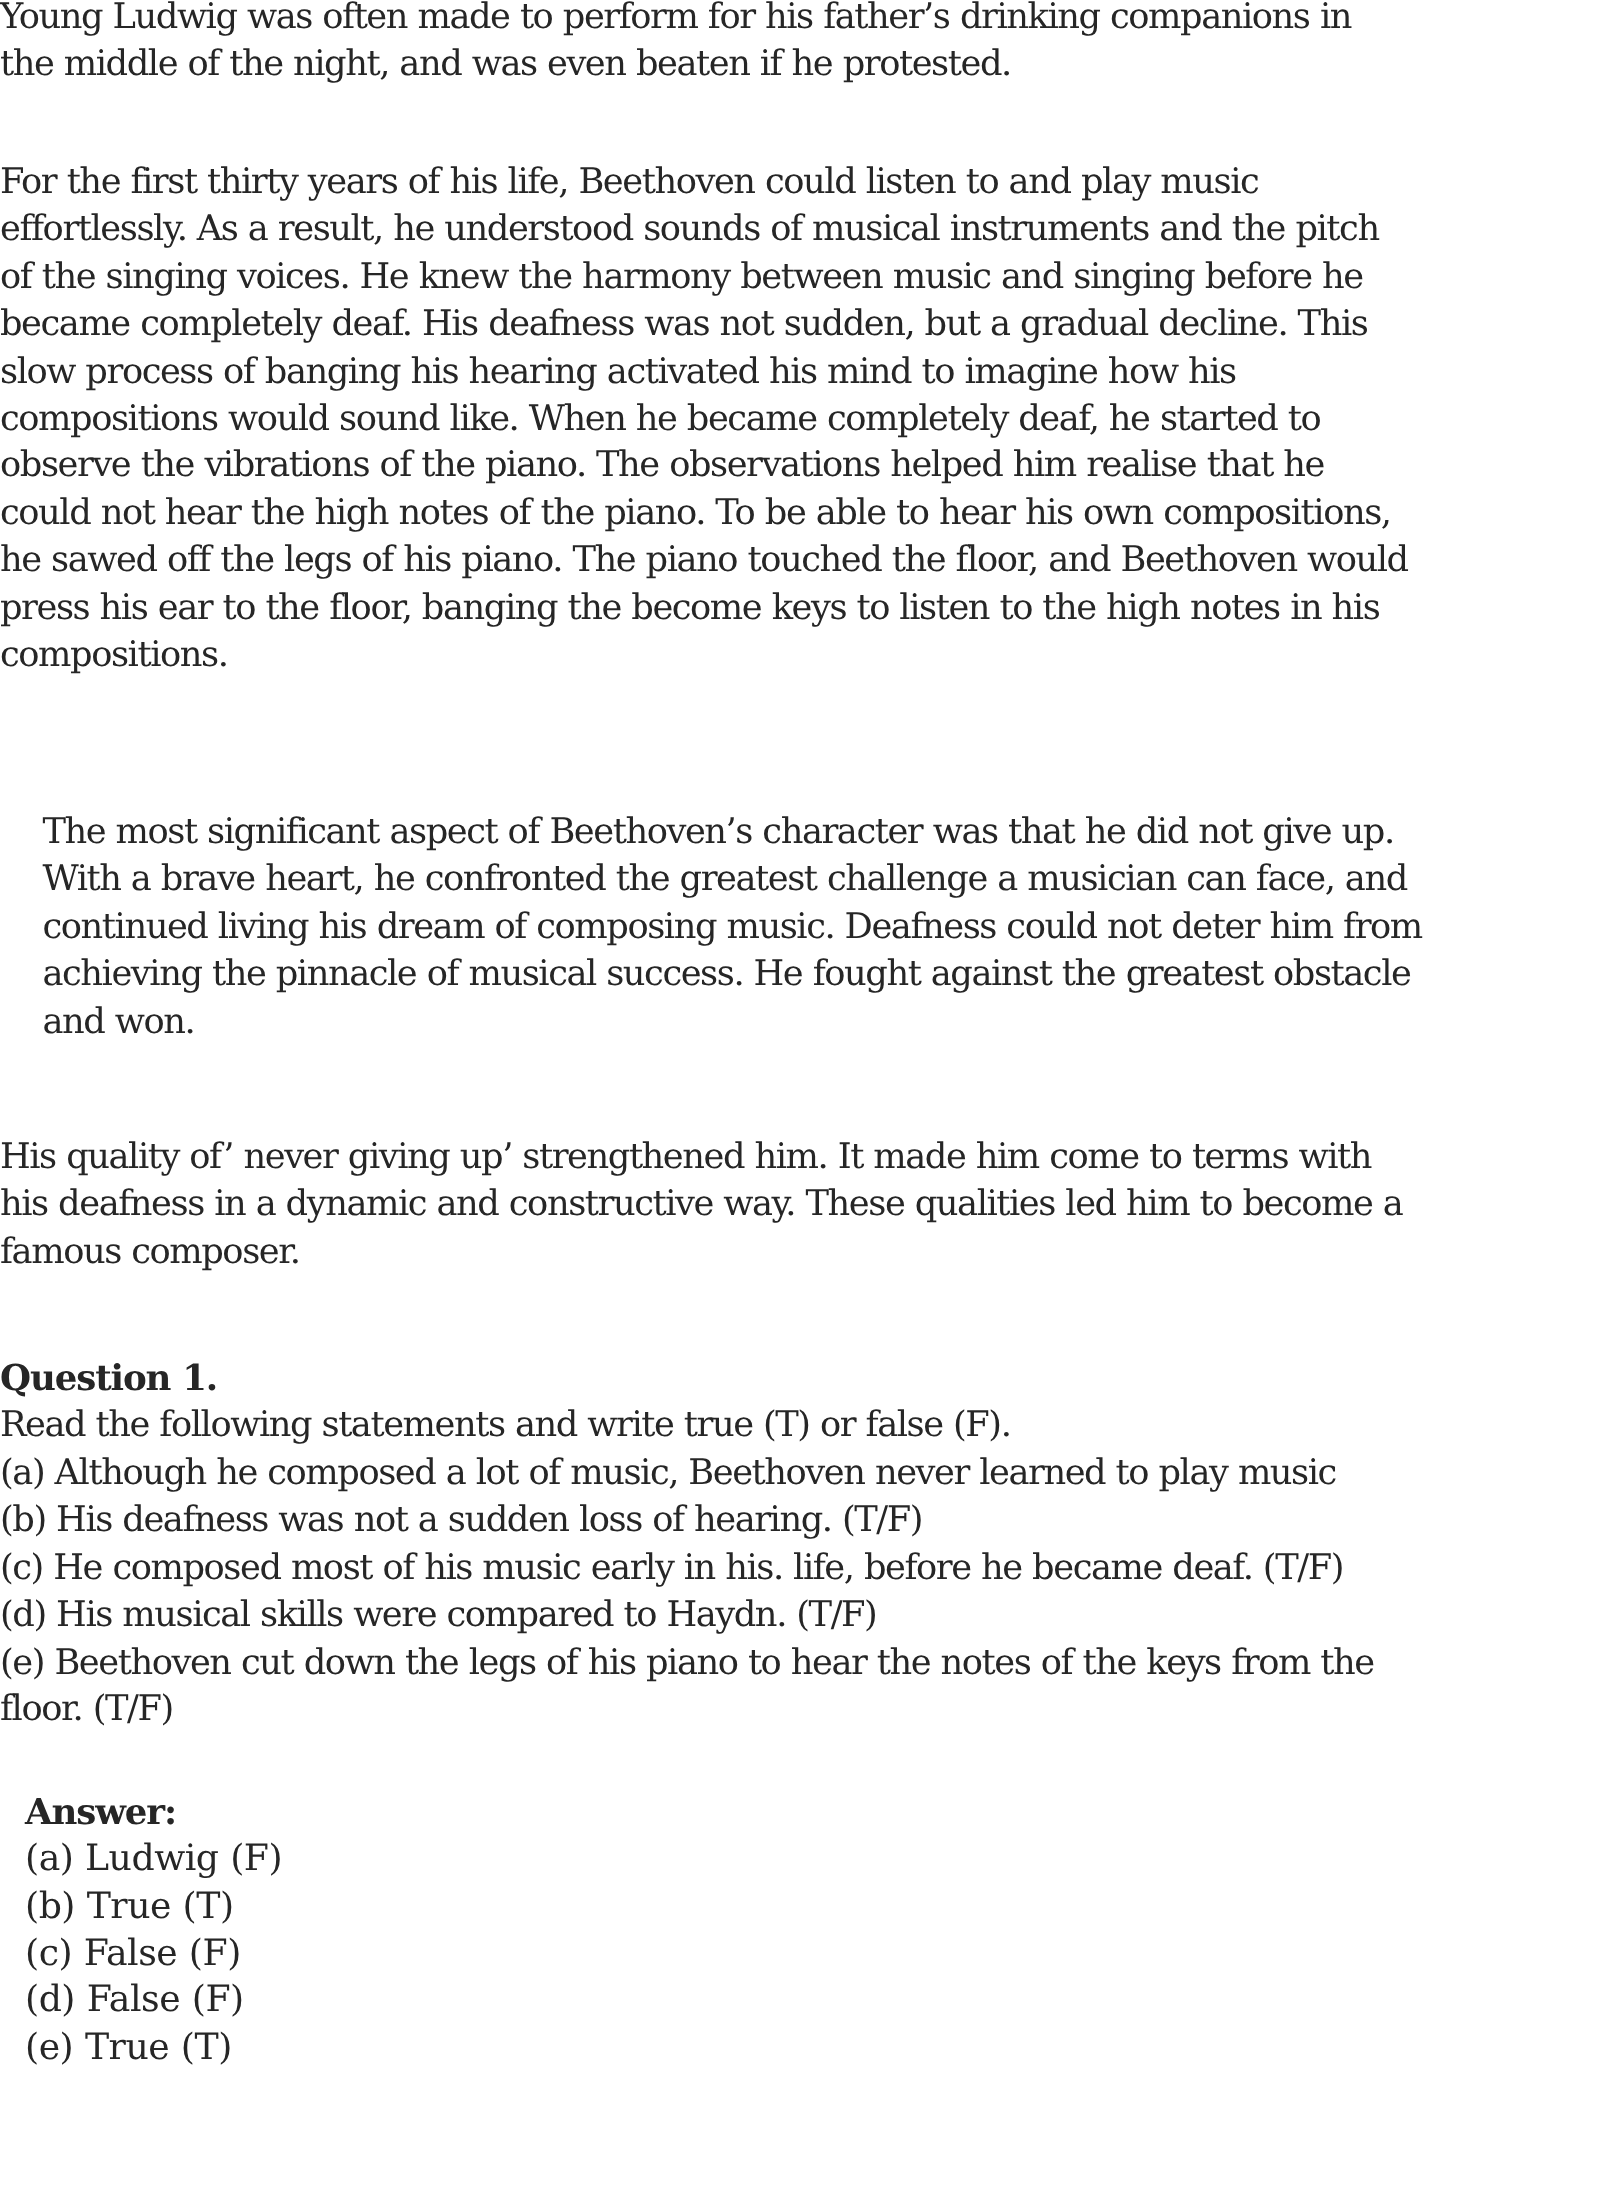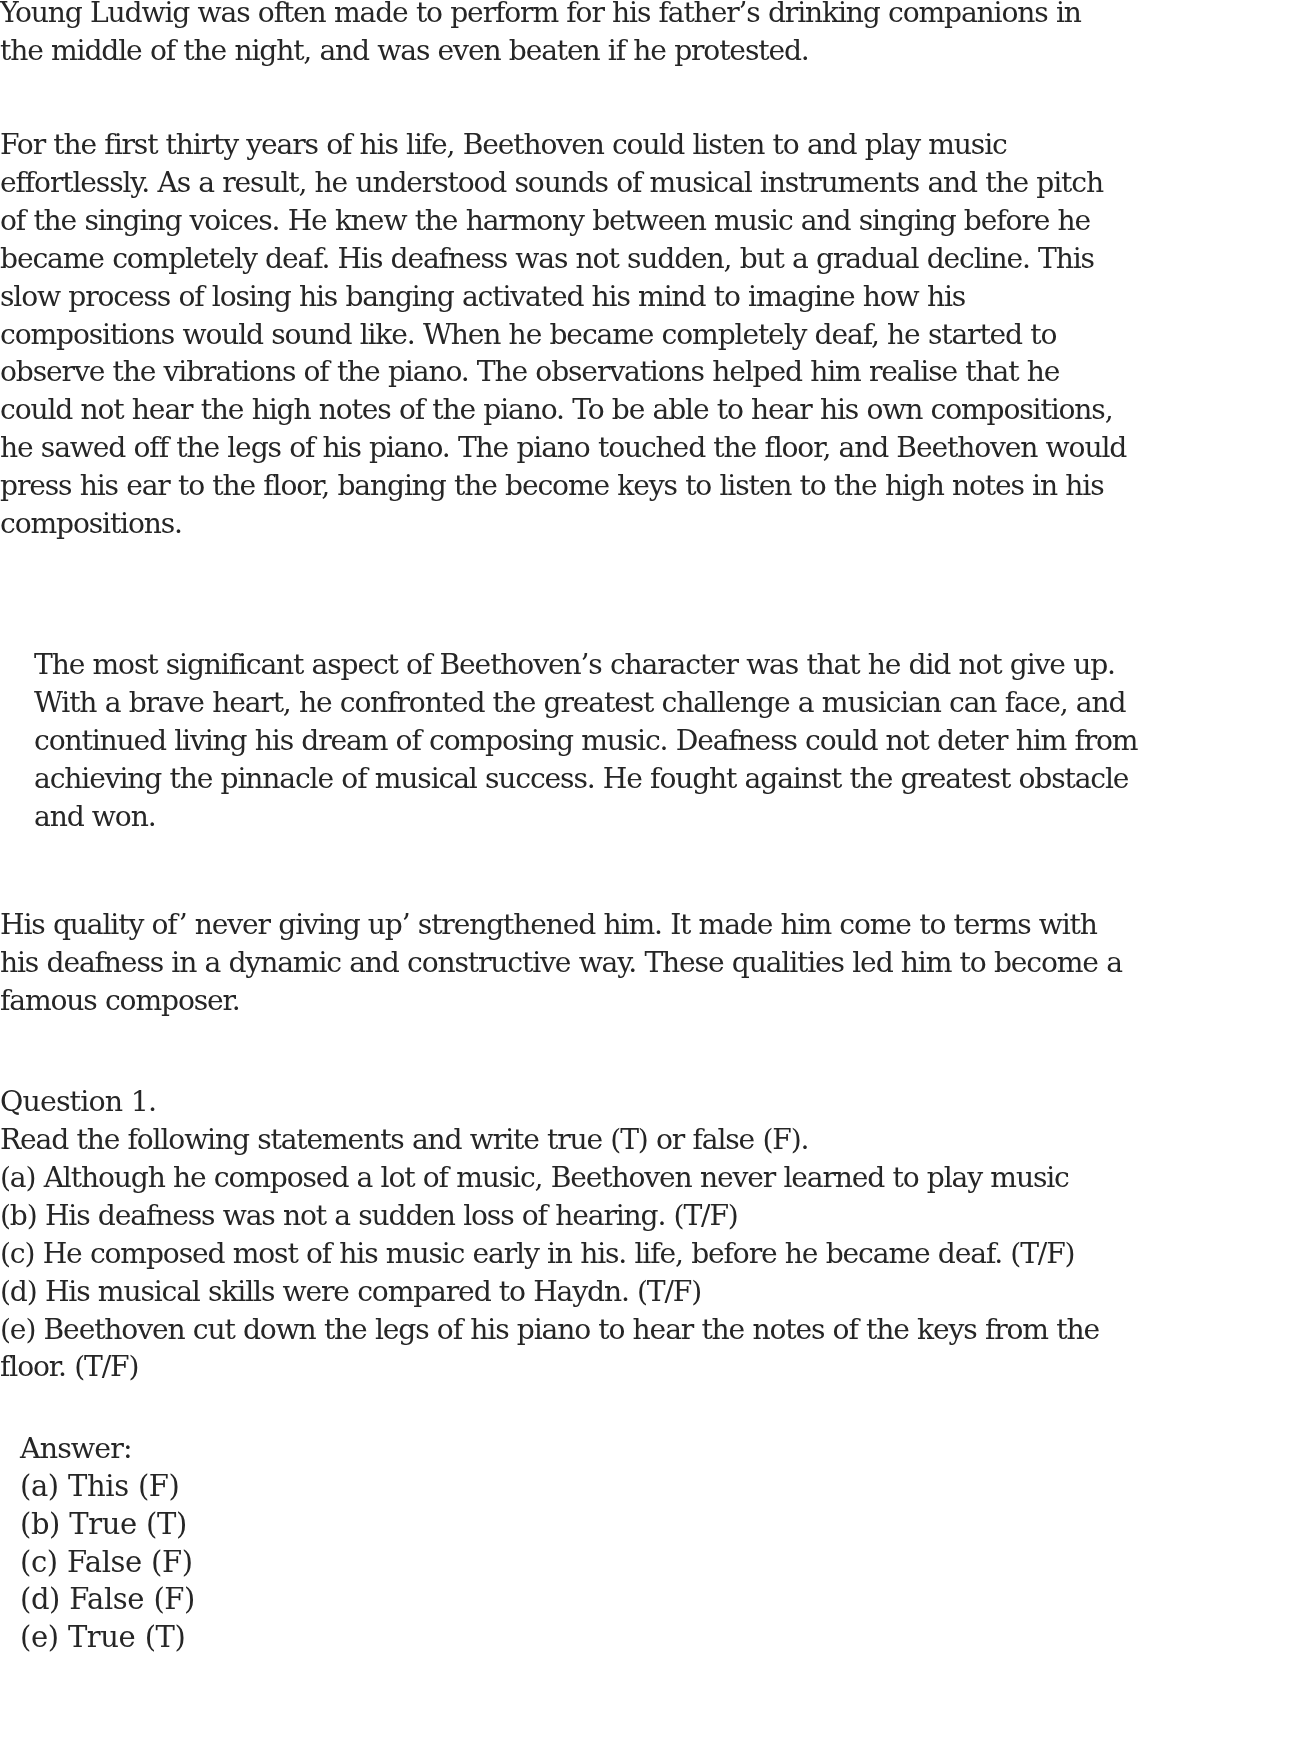--- a/index.html
+++ b/index.html
@@ -30,21 +30,21 @@
       letter-spacing: -1.15px;
       word-spacing: 0.5px;
       white-space: normal;
       transform-origin: 0 0;
     }
     .line {
       display: block;
       white-space: nowrap;
     }
     .heading {
-      font-weight: normal;
+      font-weight: bold;
       font-size: 28.5px;
       line-height: 38px;
       letter-spacing: -0.9px;
       display: block;
       white-space: nowrap;
     }
     #p1 { position: absolute; top: -6px; }
     #p2 { position: absolute; top: 126px; }
     #p3 { position: absolute; top: 646px; padding-left: 34px; }
     #p4 { position: absolute; top: 906px; }
@@ -66,21 +66,21 @@
   <div id="p1" class="para">
     <span class="line">Young Ludwig was often made to perform for his father’s drinking companions in</span>
     <span class="line">the middle of the night, and was even beaten if he protested.</span>
   </div>
 
   <div id="p2" class="para">
     <span class="line">For the first thirty years of his life, Beethoven could listen to and play music</span>
     <span class="line">effortlessly. As a result, he understood sounds of musical instruments and the pitch</span>
     <span class="line">of the singing voices. He knew the harmony between music and singing before he</span>
     <span class="line">became completely deaf. His deafness was not sudden, but a gradual decline. This</span>
-    <span class="line">slow process of losing his banging activated his mind to imagine how his</span>
+    <span class="line">slow process of banging his hearing activated his mind to imagine how his</span>
     <span class="line">compositions would sound like. When he became completely deaf, he started to</span>
     <span class="line">observe the vibrations of the piano. The observations helped him realise that he</span>
     <span class="line">could not hear the high notes of the piano. To be able to hear his own compositions,</span>
     <span class="line">he sawed off the legs of his piano. The piano touched the floor, and Beethoven would</span>
     <span class="line">press his ear to the floor, banging the become keys to listen to the high notes in his</span>
     <span class="line">compositions.</span>
   </div>
 
   <div id="p3" class="para">
     <span class="line">The most significant aspect of Beethoven’s character was that he did not give up.</span>
@@ -102,20 +102,20 @@
     <span class="line">(a) Although he composed a lot of music, Beethoven never learned to play music</span>
     <span class="line">(b) His deafness was not a sudden loss of hearing. (T/F)</span>
     <span class="line">(c) He composed most of his music early in his. life, before he became deaf. (T/F)</span>
     <span class="line">(d) His musical skills were compared to Haydn. (T/F)</span>
     <span class="line">(e) Beethoven cut down the legs of his piano to hear the notes of the keys from the</span>
     <span class="line">floor. (T/F)</span>
   </div>
 
   <div id="answer" class="para">
     <span class="heading">Answer:</span>
-    <span class="answer-line">(a) This (F)</span>
+    <span class="answer-line">(a) Ludwig (F)</span>
     <span class="answer-line">(b) True (T)</span>
     <span class="answer-line">(c) False (F)</span>
     <span class="answer-line">(d) False (F)</span>
     <span class="answer-line">(e) True (T)</span>
   </div>
 
 </div>
 
 </body></html>

